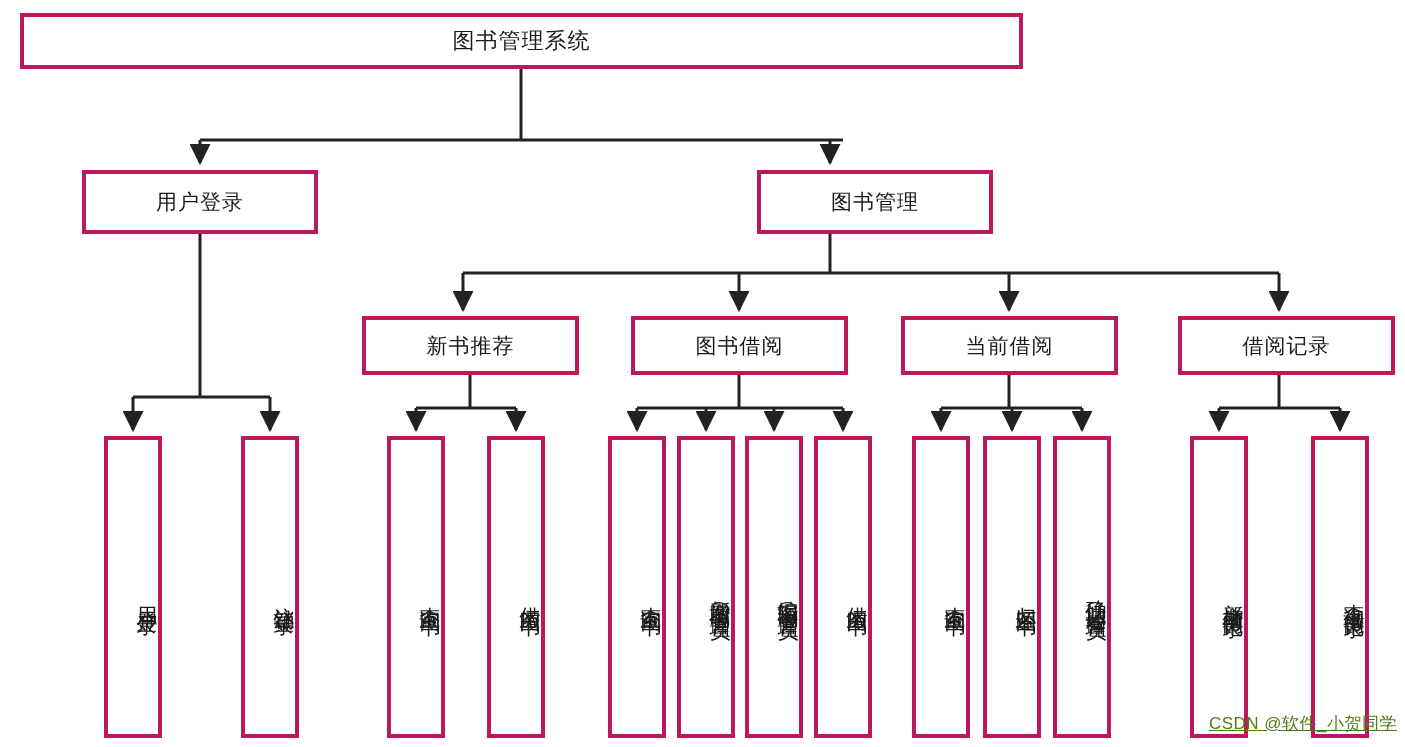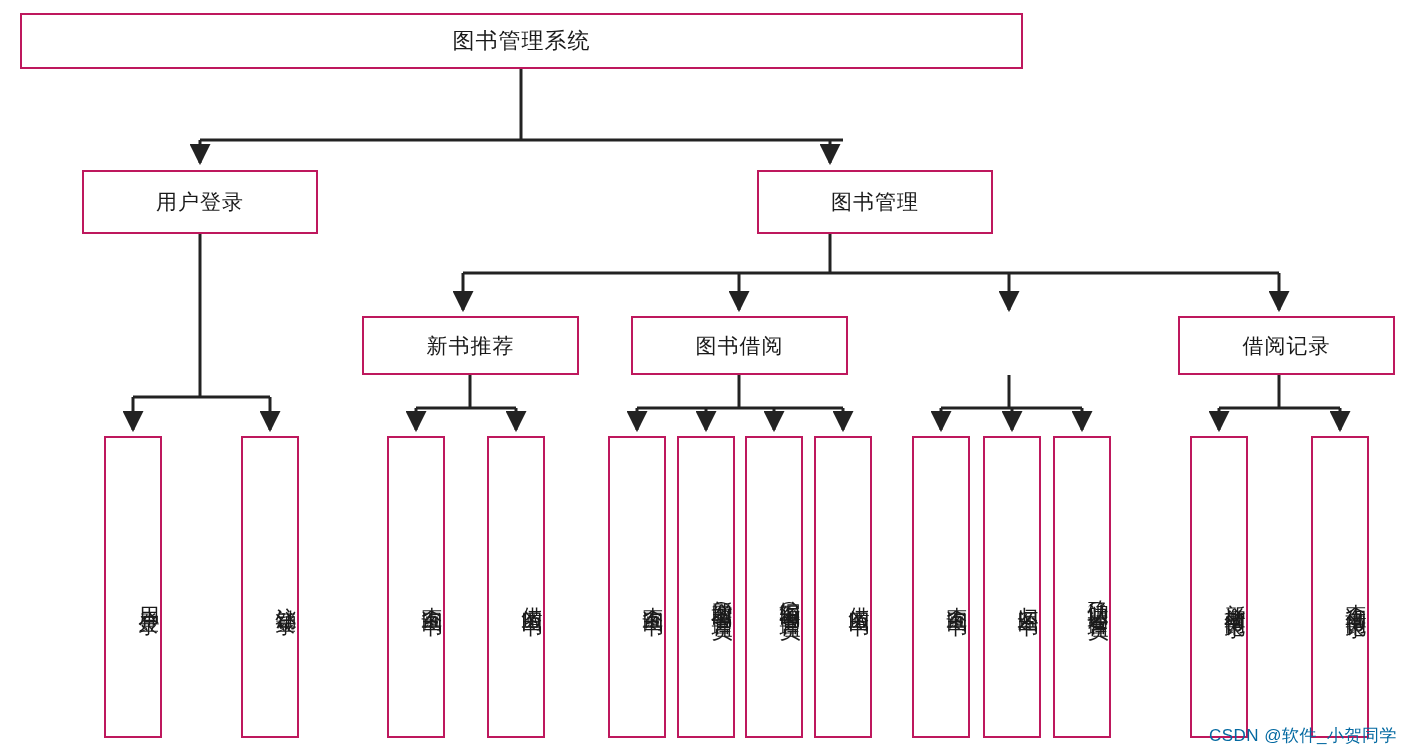--- a/index.html
+++ b/index.html
@@ -23,21 +23,21 @@
     position: absolute;
     left: 0;
     top: 0;
     width: 1405px;
     height: 747px;
   }
   .node {
     position: absolute;
     box-sizing: border-box;
     background: #ffffff;
-    border: 2px solid #be185d;
+    border: 4px solid #be185d;
     display: flex;
     align-items: center;
     justify-content: center;
     color: #1a1a1a;
     z-index: 2;
   }
   .node.horiz {
     font-size: 21px;
     letter-spacing: 1px;
   }
@@ -54,26 +54,27 @@
     align-items: flex-start;
     justify-content: center;
     line-height: 1.05;
   }
   .node .label {
     white-space: pre;
   }
   .watermark {
     position: absolute;
     right: 8px;
-    bottom: 0;
+    bottom: 12px;
     font-size: 17px;
-    color: #0369a1;
+    color: #4d7c0f;
     z-index: 3;
     letter-spacing: 0.5px;
     white-space: nowrap;
+    text-decoration: underline;
   }
 </style>
 </head>
 <body>
 
 <div id="canvas">
 
   <svg class="wires" viewBox="0 0 1405 747" xmlns="http://www.w3.org/2000/svg">
     <defs>
       <marker id="arrow" viewBox="0 0 10 10" refX="9" refY="5" markerWidth="7" markerHeight="7" orient="auto-start-reverse">
@@ -134,20 +135,23 @@
   <div class="node horiz" style="left:711px; top:170px; width:236px; height:64px;margin-left:46px;">
     <span class="label">图书管理</span>
   </div>
 
   <div class="node horiz" style="left:362px; top:316px; width:217px; height:59px;">
     <span class="label">新书推荐</span>
   </div>
   <div class="node horiz" style="left:631px; top:316px; width:217px; height:59px;">
     <span class="label">图书借阅</span>
   </div>
+  <div class="node horiz" style="left:901px; top:316px; width:217px; height:59px;">
+    <span class="label">当前借阅</span>
+  </div>
   <div class="node horiz" style="left:1170px; top:316px; width:217px; height:59px;margin-left:8px;">
     <span class="label">借阅记录</span>
   </div>
 
   <div class="node vert" style="left:104px; top:436px; width:58px; height:302px;">
     <span class="label">用户登录</span>
   </div>
   <div class="node vert" style="left:241px; top:436px; width:58px; height:302px;">
     <span class="label">注销登录</span>
   </div>

